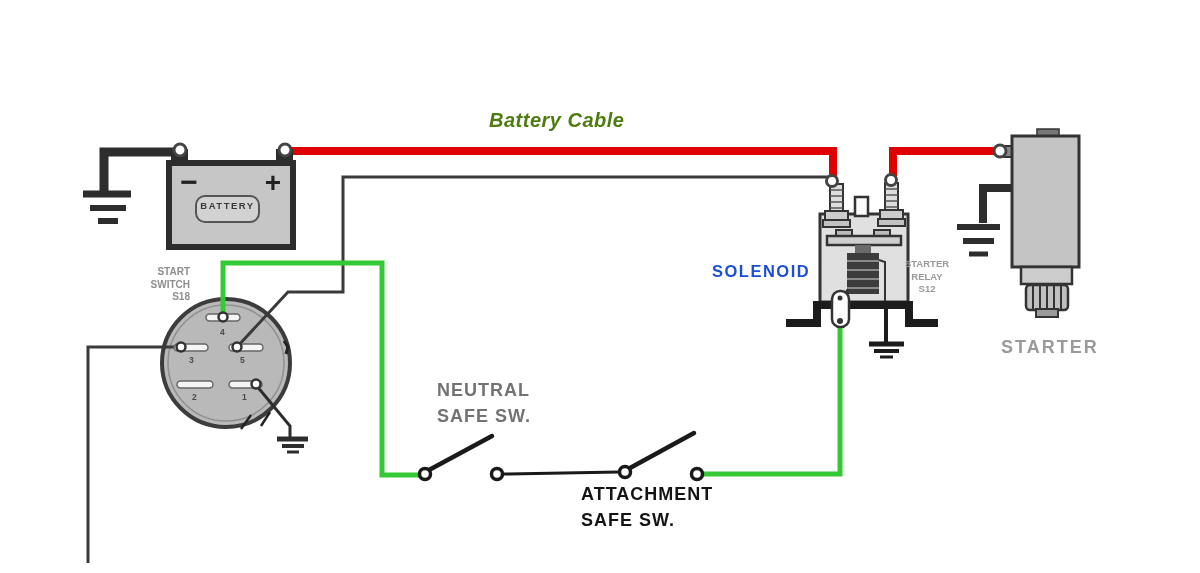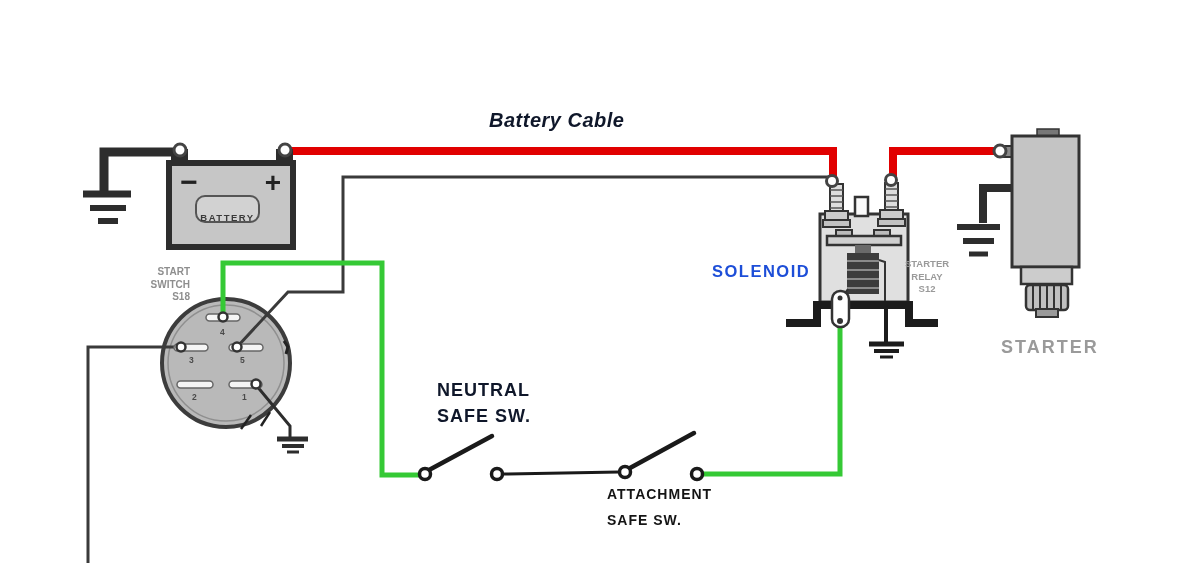--- a/index.html
+++ b/index.html
@@ -3,28 +3,28 @@
 <meta charset="utf-8">
 <style>
   html,body { margin:0; padding:0; background:#ffffff; }
   .stage {
     position:relative; width:1200px; height:573px; background:#ffffff;
     overflow:hidden; font-family:"Liberation Sans", sans-serif;
   }
   .stage svg { position:absolute; left:0; top:0; }
   svg text { font-family:"Liberation Sans", sans-serif; }
   .lbl { position:absolute; font-weight:bold; white-space:pre-line; color:#111; }
-  .lbl-battery-cable { left:489px; top:109px; font-size:20px; font-style:italic; letter-spacing:0.5px; color:#0f172a; }
-  .lbl-battery { left:196px; top:212px; width:63px; text-align:center; font-size:9.5px; letter-spacing:1.5px; color:#3a3a3a; }
+  .lbl-battery-cable { left:489px; top:109px; font-size:20px; font-style:italic; letter-spacing:0.5px; color:#4d7c0f; }
+  .lbl-battery { left:196px; top:200px; width:63px; text-align:center; font-size:9.5px; letter-spacing:1.5px; color:#3a3a3a; }
   .lbl-start-switch { left:126px; top:266px; width:64px; text-align:right; font-size:10px; line-height:12.5px; color:#8e8e8e; }
   .lbl-solenoid { left:712px; top:262px; font-size:16.5px; letter-spacing:1.5px; color:#1d4ed8; }
   .lbl-starter-relay { left:901px; top:258px; width:52px; text-align:center; font-size:9.5px; line-height:12.5px; color:#9a9a9a; }
   .lbl-starter { left:1001px; top:337px; font-size:18px; letter-spacing:2px; color:#9a9a9a; }
-  .lbl-neutral { left:437px; top:377px; font-size:18px; line-height:26px; letter-spacing:1px; color:#0f172a; }
-  .lbl-attachment { left:607px; top:481px; font-size:14px; line-height:26px; letter-spacing:1px; color:#141414; }
+  .lbl-neutral { left:437px; top:377px; font-size:18px; line-height:26px; letter-spacing:1px; color:#737373; }
+  .lbl-attachment { left:581px; top:481px; font-size:18px; line-height:26px; letter-spacing:1px; color:#141414; }
   .tnum { position:absolute; font-weight:bold; font-size:8.5px; color:#4a4a4a; }
 </style>
 </head>
 <body>
 
 <div class="stage">
 
   <svg width="1200" height="573" viewBox="0 0 1200 573">
 
     <g>

